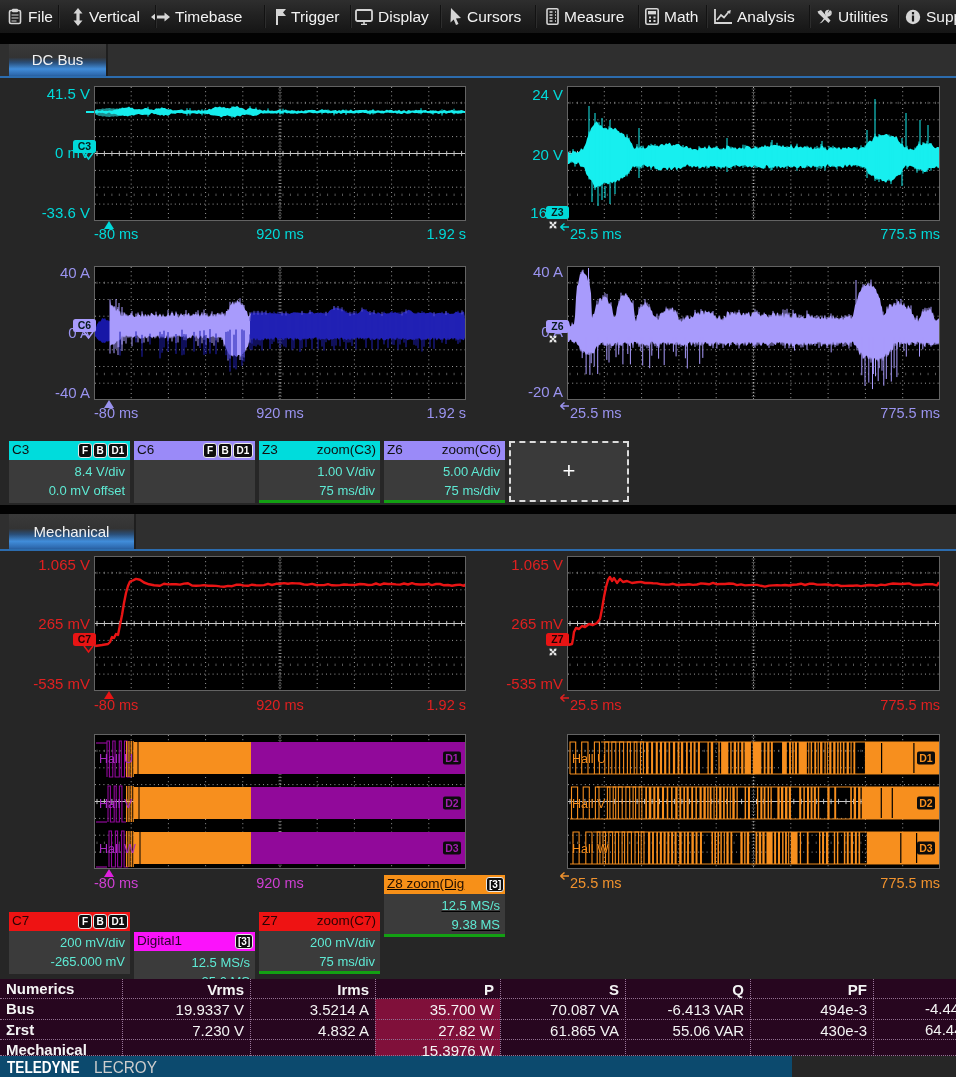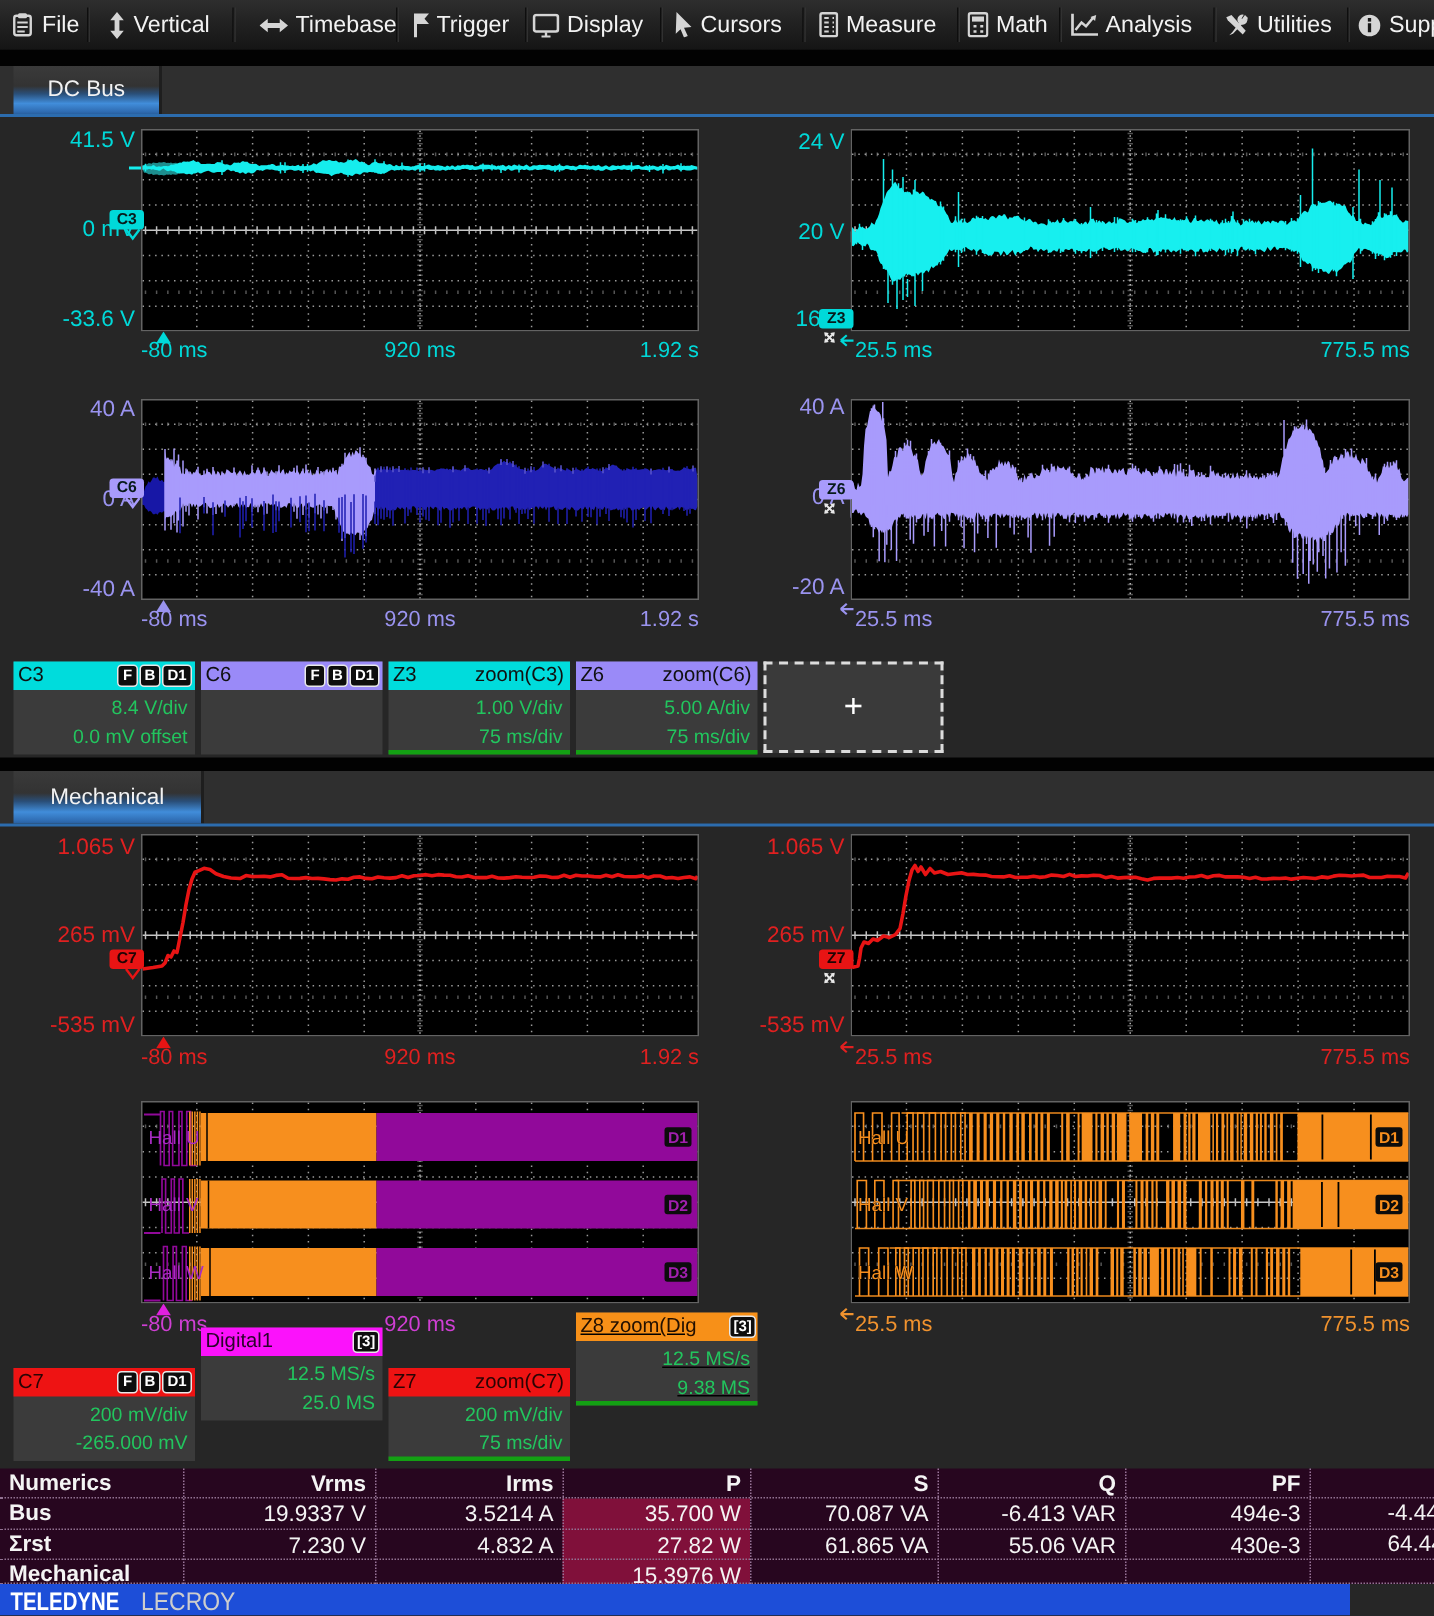--- a/index.html
+++ b/index.html
@@ -9,21 +9,21 @@
 .r{text-align:right}
 .c{text-align:center}
 .menuitem{position:absolute;top:0;height:33px;display:flex;align-items:center;color:#f2f2f2;font-size:15.5px}
 .menuitem svg{margin-right:5px}
 .msep{position:absolute;top:5px;height:23px;width:2px;background:linear-gradient(90deg,#050505,#3a3a3a)}
 .tabrow{position:absolute;left:0;width:956px;background:#2f2f2f}
 .tab{position:absolute;color:#f2f2f2;font-size:15px;text-align:center;border-right:2px solid #1e1e1e;
  background:linear-gradient(180deg,#3a3a3a 0%,#333333 42%,#2a4f79 58%,#418dda 78%,#2f6cb2 95%,#285f9f 100%)}
 .chbox{position:absolute;width:121px;height:62px;background:#3b3b3b}
 .chhead{height:19px;font-size:13.5px;color:#101010;padding:1px 3px;position:relative}
-.chbody{font-size:13px;color:#22c55e;text-align:right;padding:2px 5px 0 0;line-height:19px}
+.chbody{font-size:13px;color:#5eead4;text-align:right;padding:2px 5px 0 0;line-height:19px}
 .fb{display:inline-block;background:#0d0d0d;border:1px solid #e8e8e8;border-radius:3px;color:#fff;
  font-size:10px;font-weight:bold;text-align:center;height:15px;line-height:13px;padding:0 2px;vertical-align:top}
 .nrow{position:absolute;left:0;width:1010px;border-bottom:1px dotted #927292}
 .ncell{position:absolute;top:0;height:100%;font-size:15px;color:#f4f4f4;white-space:nowrap}
 .nval{text-align:right;padding-top:1px}
 
 </style></head><body>
 <div class="abs" style="left:0;top:0;width:956px;height:33px;background:linear-gradient(180deg,#2e2e2e 0%,#232323 40%,#151515 100%)"></div>
 <div class="abs" style="left:0;top:33px;width:956px;height:11px;background:#020202"></div>
 <div class="menuitem" style="left:7px">
@@ -33,21 +33,21 @@
       <path d="M4.5 7h7M4.5 10h7M4.5 13h5" stroke="#d5d5d5" stroke-width="1.2"></path>
     </svg>
     <span>File</span>
   </div>
 <div class="menuitem" style="left:72px">
     <svg width="12" height="18" viewBox="0 0 12 18">
       <path d="M6 0 L10.5 5.5 H7.6 V12.5 H10.5 L6 18 L1.5 12.5 H4.4 V5.5 H1.5 Z" fill="#d5d5d5"></path>
     </svg>
     <span>Vertical</span>
   </div>
-<div class="menuitem" style="left:173px">
+<div class="menuitem" style="left:151px">
     <svg width="19" height="12" viewBox="0 0 19 12">
       <path d="M0 6 L5.5 1.5 V4.4 H13.5 V1.5 L19 6 L13.5 10.5 V7.6 H5.5 V10.5 Z" fill="#d5d5d5"></path>
     </svg>
     <span>Timebase</span>
   </div>
 <div class="menuitem" style="left:275px">
     <svg width="11" height="17" viewBox="0 0 11 17">
       <path d="M2 17 V1" stroke="#d5d5d5" stroke-width="2"></path>
       <path d="M3 1 H11 L8 4.5 L11 8 H3 Z" fill="#d5d5d5"></path>
     </svg>
@@ -530,21 +530,21 @@
   </div>
 <div class="abs" style="left:509px;top:441px;width:120px;height:61px;background:#3a3a3a;border:2px dashed #dcdcdc;color:#fff;font-size:22px;text-align:center;line-height:56px">+</div>
 <div class="abs" style="left:0;top:505px;width:956px;height:9px;background:#020202"></div>
 <div class="tabrow" style="top:514px;height:35px"></div>
 <div class="tab" style="left:9px;top:514px;width:127px;height:35px;line-height:35px">Mechanical</div>
 <div class="abs" style="left:0;top:549px;width:956px;height:2px;background:#2c6cae"></div>
 <div class="chbox" style="left:9px;top:912px;">
     <div class="chhead" style="background:#ee1313;color:#2a0404">C7<span style="position:absolute;right:2px;top:2px"><span class="fb" style="width:14px">F</span><span class="fb" style="width:14px;margin-left:1px">B</span><span class="fb" style="width:20px;margin-left:1px">D1</span></span></div>
     <div class="chbody">200 mV/div<br>-265.000 mV</div>
   </div>
-<div class="chbox" style="left:134px;top:885px;">
+<div class="chbox" style="left:134px;top:932px;">
     <div class="chhead" style="background:#fb12fb;color:#2a042a">Digital1<span class="fb" style="position:absolute;right:2px;top:2px;width:18px">[3]</span></div>
     <div class="chbody">12.5 MS/s<br>25.0 MS</div>
   </div>
 <div class="chbox" style="left:259px;top:912px;border-bottom:3px solid #13a013;">
     <div class="chhead" style="background:#ee1313;color:#2a0404">Z7<span style="position:absolute;right:4px">zoom(C7)</span></div>
     <div class="chbody">200 mV/div<br>75 ms/div</div>
   </div>
 <div class="chbox" style="left:384px;top:875px;border-bottom:3px solid #13a013;text-decoration:underline;">
     <div class="chhead" style="background:#f79018;color:#231000">Z8 zoom(Dig<span class="fb" style="position:absolute;right:1px;top:2px;width:18px">[3]</span></div>
     <div class="chbody">12.5 MS/s<br>9.38 MS</div>
@@ -580,15 +580,15 @@
 <div class="ncell nval" style="left:122px;top:1020.5px;width:122px">7.230 V</div>
 <div class="ncell nval" style="left:250px;top:1020.5px;width:119px">4.832 A</div>
 <div class="ncell nval" style="left:375px;top:1020.5px;width:119px">27.82 W</div>
 <div class="ncell nval" style="left:500px;top:1020.5px;width:119px">61.865 VA</div>
 <div class="ncell nval" style="left:625px;top:1020.5px;width:119px">55.06 VAR</div>
 <div class="ncell nval" style="left:750px;top:1020.5px;width:117px">430e-3</div>
 <div class="ncell" style="left:925px;top:1020.5px;width:85px">64.44</div>
 <div class="nrow" style="top:1040px;height:16px"></div>
 <div class="ncell" style="left:6px;top:1041px;width:114px;font-weight:bold">Mechanical</div>
 <div class="ncell nval" style="left:375px;top:1041px;width:119px">15.3976 W</div>
-<div class="abs" style="left:0;top:1056px;width:900px;height:21px;background:#1d4ed8">
+<div class="abs" style="left:0;top:1056px;width:792px;height:21px;background:#0c4a6e">
     <span style="position:absolute;left:7px;top:2px;font-size:17px;font-weight:bold;color:#fff;transform:scaleX(0.80);transform-origin:0 50%">TELEDYNE</span>
     <span style="position:absolute;left:94px;top:2px;font-size:17px;color:#cdcdcd;transform:scaleX(0.90);transform-origin:0 50%">LECROY</span>
   </div>
 </body></html>

